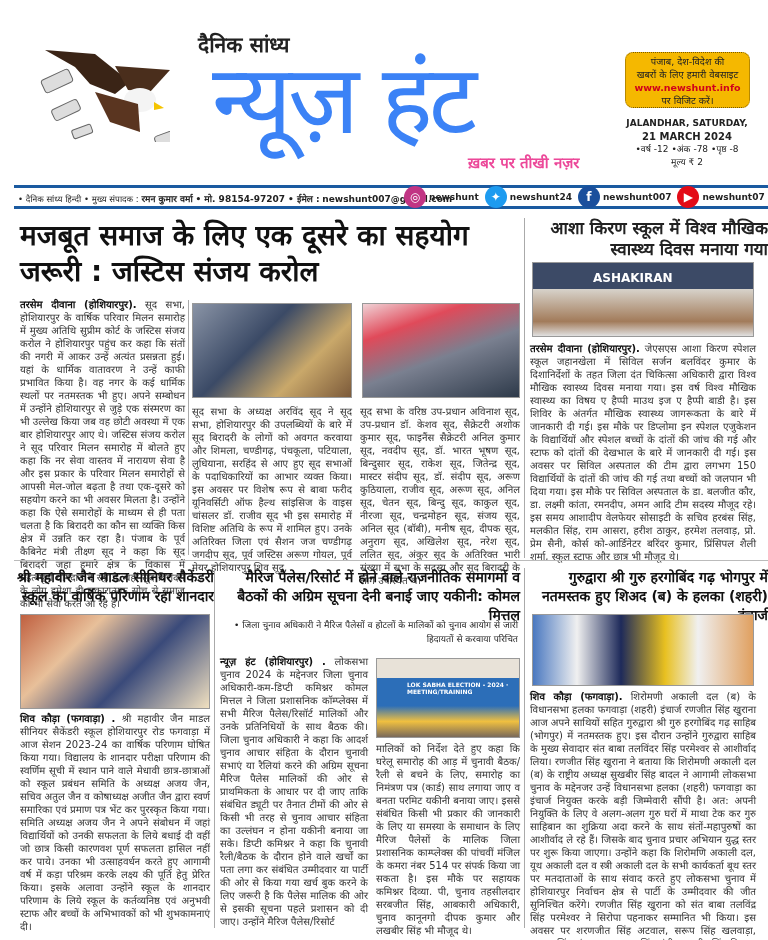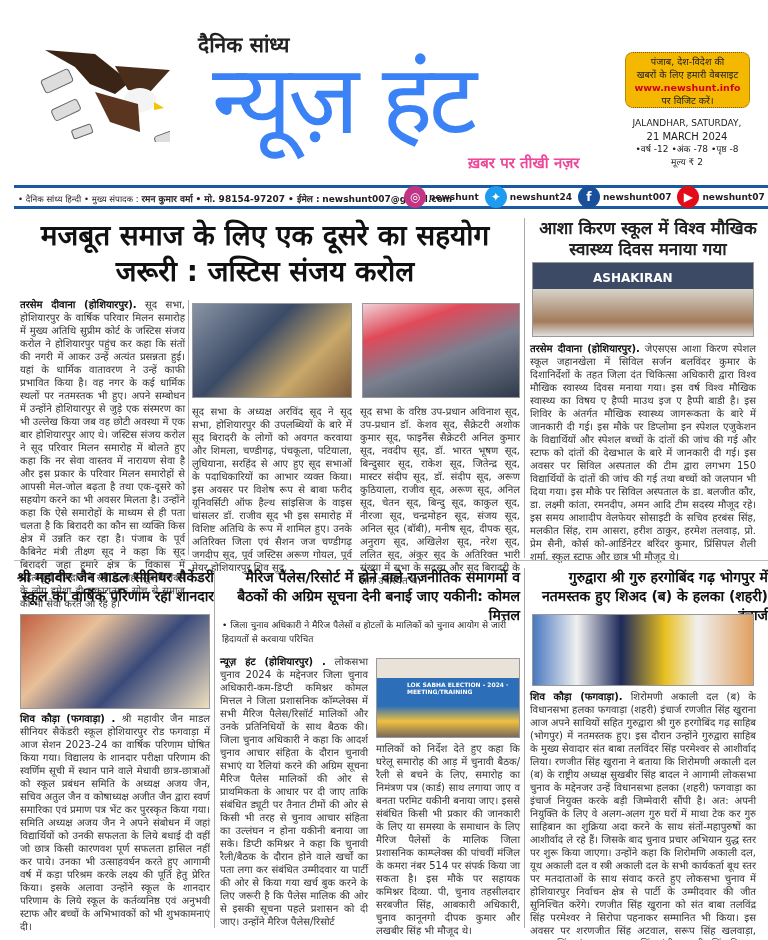--- a/index.html
+++ b/index.html
@@ -6,38 +6,38 @@
 body{width:768px;height:940px;background:#fff;font-family:"DejaVu Sans",sans-serif;color:#222;overflow:hidden;position:relative}
 .abs{position:absolute}
 
 .eagle{left:20px;top:22px;width:150px;height:120px}
 .sandhya{left:198px;top:30px;font-size:21px;font-weight:bold;color:#222}
 .brand{left:212px;top:52px;font-size:96px;font-weight:400;color:#3b82f6;letter-spacing:-4px;line-height:1;font-family:"DejaVu Sans",sans-serif}
 .tagline{left:468px;top:152px;font-size:15px;font-weight:bold;color:#ec4899}
 .promo{left:625px;top:52px;width:125px;height:56px;background:#f5b800;border:1.5px dotted #7a5a00;border-radius:8px;text-align:center;font-size:9.5px;line-height:13px;padding-top:2px}
 .promo .url{color:#d0021b;font-weight:bold}
 .dateblk{left:612px;top:117px;width:150px;text-align:center;font-size:9px;line-height:13px}
-.dateblk .b{font-weight:normal}
+.dateblk .b{font-weight:bold}
 
 .bar{left:14px;top:185px;width:754px;height:24px;border-top:3px solid #1a5aa0;border-bottom:3px solid #1a5aa0}
 .bar .txt{position:absolute;left:4px;top:4px;font-size:8.5px;white-space:nowrap}
 .bar .txt b{font-size:9px}
 .social{position:absolute;top:-6px;left:390px;display:flex;gap:6px;align-items:center;height:30px}
 .soc{display:flex;align-items:center;gap:3px;font-size:9px;font-weight:bold}
 .ic{width:22px;height:22px;border-radius:50%;display:flex;align-items:center;justify-content:center;color:#fff;font-size:12px;font-weight:bold}
 
-.h1{left:20px;top:218px;width:490px;text-align:center;font-size:28px;font-weight:bold;line-height:36px;color:#111}
-.h2{left:528px;top:218px;width:240px;text-align:center;font-size:17px;font-weight:bold;line-height:21px}
+.h1{left:20px;top:218px;width:490px;font-size:28px;font-weight:bold;line-height:36px;color:#111}
+.h2{left:528px;top:218px;width:240px;text-align:right;font-size:17px;font-weight:bold;line-height:21px}
 .col{font-size:10px;line-height:13px;text-align:justify;color:#333}
 .col b{color:#111}
 .photo{background:linear-gradient(135deg,#8a94a6,#3b4a66 40%,#c9a86a 70%,#7c5a3a);border:1px solid #999}
 .vline{width:1px;background:#aaa}
 .hline{height:2px;background:#999}
 .sec-h{font-size:14px;font-weight:bold;text-align:right;line-height:19px;color:#111}
-.bullet{font-size:9px;text-align:left;line-height:14px}
+.bullet{font-size:9px;text-align:right;line-height:14px}
 </style>
 </head>
 <body>
 
 <div class="abs eagle">
   <svg width="150" height="120" viewBox="0 0 150 120">
     <path d="M25 28 L75 32 L110 60 L95 72 L70 62 L55 45 Z" fill="#3a2416"></path>
     <path d="M95 44 L150 48 L130 70 L108 68 Z" fill="#4a2e1c"></path>
     <ellipse cx="120" cy="78" rx="16" ry="12" fill="#f4f4f4"></ellipse>
     <path d="M134 80 L144 86 L134 88 Z" fill="#f5c400"></path>

